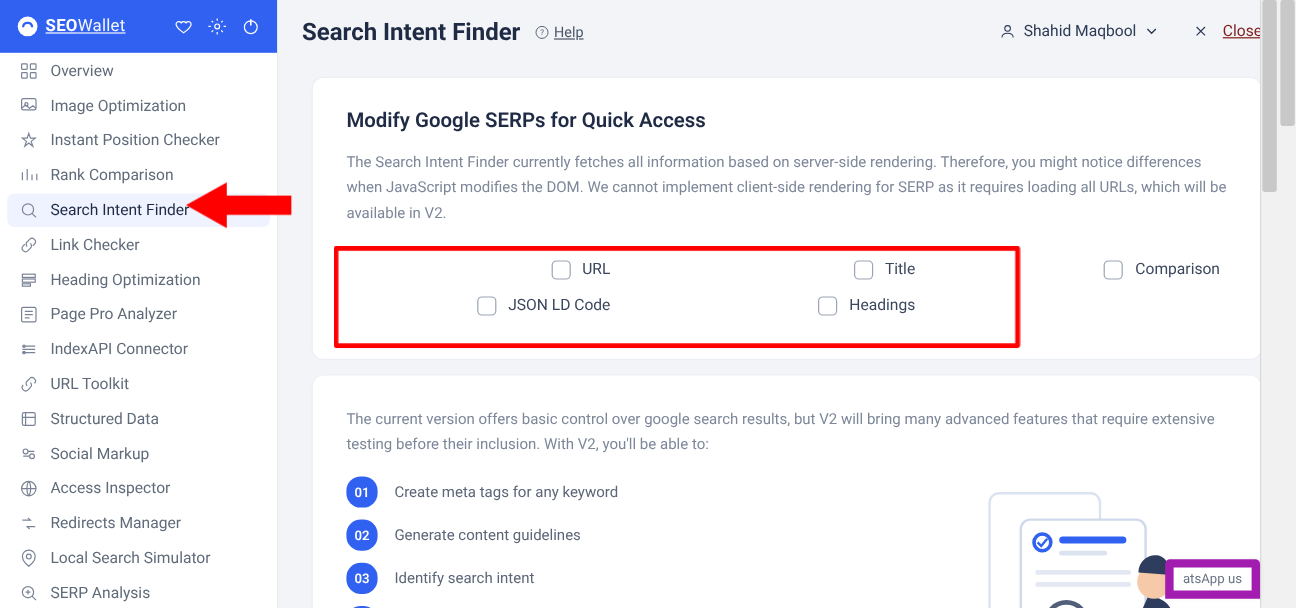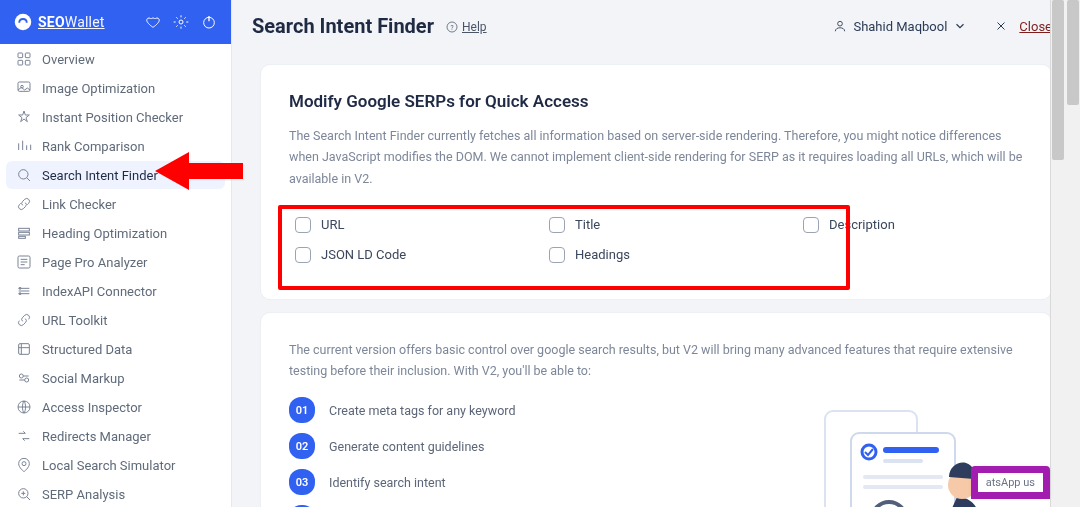--- a/index.html
+++ b/index.html
@@ -28,21 +28,21 @@
   .head-right { display: flex; align-items: center; gap: 28px; }
   .user { display: flex; align-items: center; gap: 6px; font-size: 13px; color: #2b3a55; cursor: pointer; }
   .user svg { width: 14px; height: 14px; }
   .close { display: flex; align-items: center; gap: 12px; font-size: 13px; color: #7f1d1d; text-decoration: underline; cursor: pointer; }
   .close svg { width: 12px; height: 12px; }
   .content { padding: 0 28px; }
   .card { background: #fff; border-radius: 10px; border: 1px solid #eceff3; padding: 26px 28px; margin-top: 12px; }
   .card-title { font-size: 17px; font-weight: 600; color: #1f2a44; margin-bottom: 14px; }
   .para { font-size: 12.5px; color: #7d8799; line-height: 1.7; }
   .chk-grid { display: grid; grid-template-columns: repeat(3, 1fr); gap: 14px 40px; margin-top: 18px; padding: 10px 6px 10px 6px; }
-  .chk { display: flex; align-items: center; gap: 10px; font-size: 13px; color: #3b475c; cursor: pointer; }
+  .chk { display: flex; align-items: center; gap: 10px; font-size: 13px; color: #3b475c; cursor: pointer; justify-content: flex-end; }
   .box { width: 16px; height: 16px; border: 1.5px solid #9aa4b5; border-radius: 4px; }
   .red-frame { position: absolute; border: 4px solid #ff0000; border-radius: 2px; pointer-events: none; }
   .arrow { position: absolute; }
   .v2list { margin-top: 16px; }
   .v2item { display: flex; align-items: center; gap: 14px; margin: 10px 0; }
   .num { width: 26px; height: 26px; border-radius: 12px; background: #3161f1; color: #fff; font-size: 11px; font-weight: 600; display: flex; align-items: center; justify-content: center; }
   .v2text { font-size: 12.5px; color: #5c6678; }
   .illus { position: absolute; right: 54px; bottom: -10px; width: 200px; height: 180px; pointer-events: none; }
   .scroll-outer { position: absolute; right: 0; top: 0; width: 30px; height: 100%; background: #f1f1f1; border-left: 1px solid #d9d9d9; display: flex; }
   .sc-track { width: 15px; height: 100%; position: relative; }
@@ -266,21 +266,21 @@
             <div class="chk">
               <span class="box"></span>
               <span>URL</span>
             </div>
             <div class="chk">
               <span class="box"></span>
               <span>Title</span>
             </div>
             <div class="chk">
               <span class="box"></span>
-              <span>Description</span>
+              <span>Comparison</span>
             </div>
             <div class="chk">
               <span class="box"></span>
               <span>JSON LD Code</span>
             </div>
             <div class="chk">
               <span class="box"></span>
               <span>Headings</span>
             </div>
           </div>

